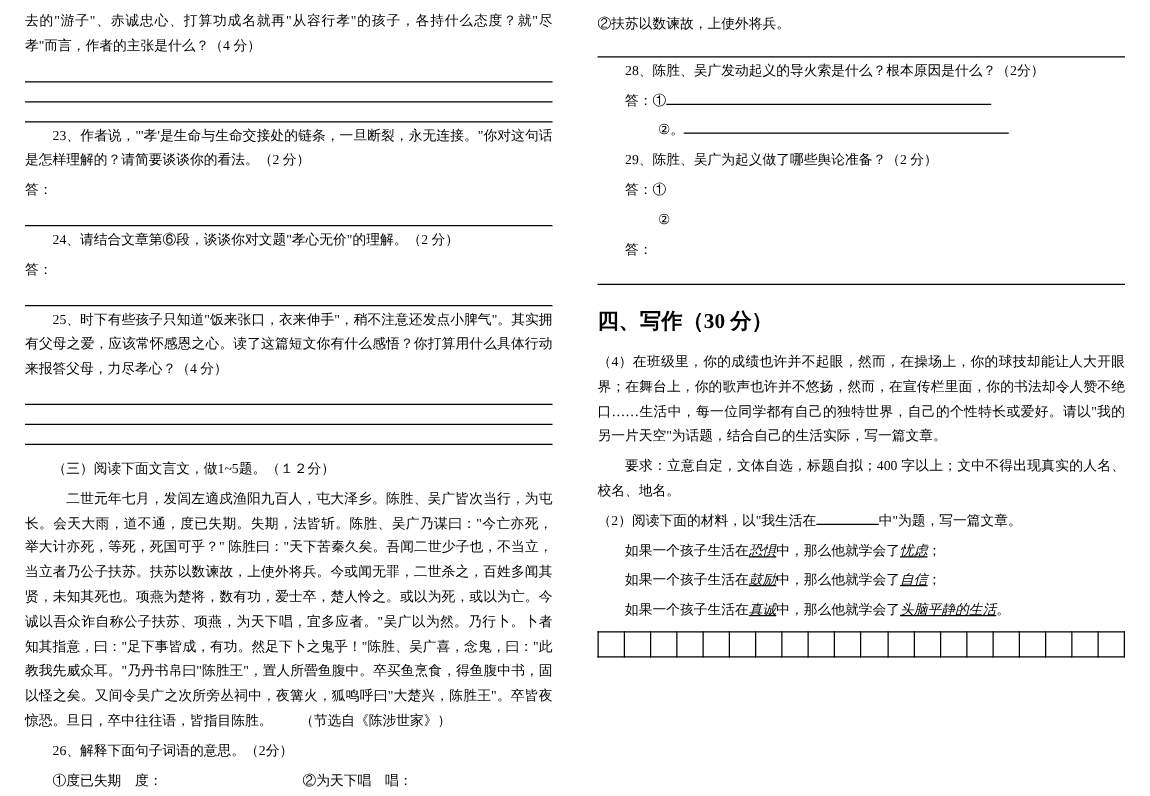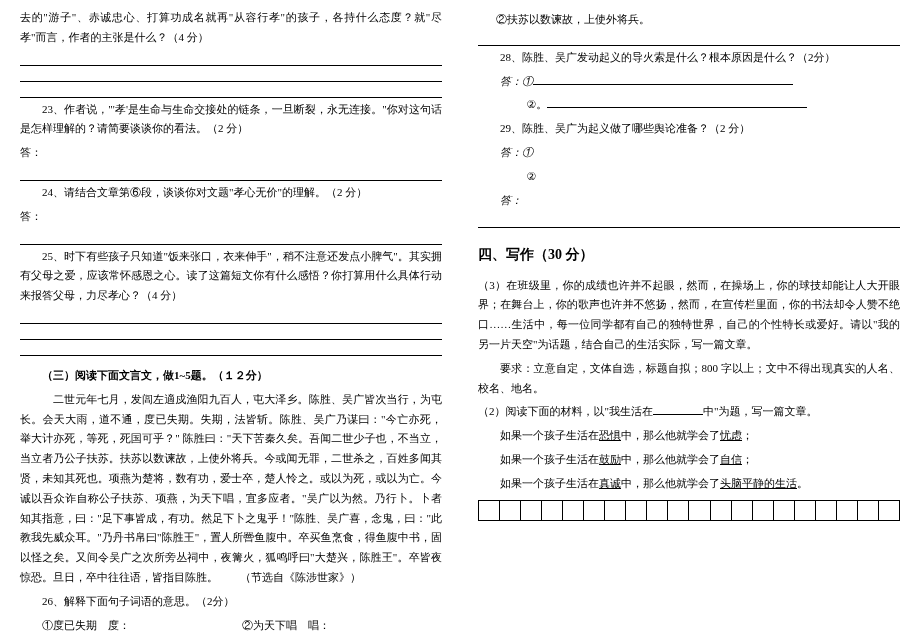--- a/index.html
+++ b/index.html
@@ -29,46 +29,46 @@
   }
   .answer-line {
     display: inline-block;
     border-bottom: 1px solid #000;
     min-width: 60px;
     height: 12px;
     vertical-align: baseline;
   }
   .section-title {
     font-weight: bold;
-    font-size: 14px;
+    font-size: 17px;
     margin: 14px 0 8px 0;
   }
   .sub-title {
-    font-weight: bold;
+    font-weight: normal;
     margin: 10px 0 4px 0;
   }
   .q-row { margin: 2px 0 2px 2em; }
   .q-pair {
     display: flex;
     margin: 2px 0 2px 2em;
     align-items: flex-end;
   }
   .q-pair > span { flex: 1; }
   .grid {
     border-collapse: collapse;
     width: 100%;
     margin-top: 6px;
   }
   .grid td {
     border: 1px solid #000;
     width: 20px;
     height: 20px;
   }
-  .u { text-decoration: underline; }
-  .ans-prefix { margin-left: 2em; font-style: italic; }
+  .u { text-decoration: underline; font-style: italic; }
+  .ans-prefix { margin-left: 2em; }
 </style>
 </head>
 <body>
 
 <div class="col col-left">
 
   <div class="para">去的"游子"、赤诚忠心、打算功成名就再"从容行孝"的孩子，各持什么态度？就"尽孝"而言，作者的主张是什么？（4 分）</div>
   <div class="blank-line"></div>
   <div class="blank-line"></div>
   <div class="blank-line"></div>
@@ -92,41 +92,41 @@
   <div class="para indent">26、解释下面句子词语的意思。（2分）</div>
   <div class="q-pair">
     <span>①度已失期 度：</span>
     <span>②为天下唱 唱：</span>
   </div>
 
 </div>
 
 <div class="col col-right">
 
-  <div class="q-row" style="margin-left:18px">②扶苏以数谏故，上使外将兵。</div>
+  <div class="q-row" style="margin-left:0">②扶苏以数谏故，上使外将兵。</div>
   <div class="blank-line"></div>
 
   <div class="para indent">28、陈胜、吴广发动起义的导火索是什么？根本原因是什么？（2分）</div>
   <div class="para ans-prefix">
     <span>答：①</span><span class="answer-line" style="min-width:260px"></span>
   </div>
   <div class="para" style="margin-left:4.4em">
     <span>②。</span><span class="answer-line" style="min-width:260px"></span>
   </div>
 
   <div class="para indent">29、陈胜、吴广为起义做了哪些舆论准备？（2 分）</div>
   <div class="para ans-prefix">答：①</div>
   <div class="para" style="margin-left:4.4em">②</div>
 
   <div class="para ans-prefix">答：</div>
   <div class="blank-line"></div>
 
   <div class="section-title">四、写作（30 分）</div>
-  <div class="para">（3）在班级里，你的成绩也许并不起眼，然而，在操场上，你的球技却能让人大开眼界；在舞台上，你的歌声也许并不悠扬，然而，在宣传栏里面，你的书法却令人赞不绝口……生活中，每一位同学都有自己的独特世界，自己的个性特长或爱好。请以"我的另一片天空"为话题，结合自己的生活实际，写一篇文章。</div>
-  <div class="para indent">要求：立意自定，文体自选，标题自拟；800 字以上；文中不得出现真实的人名、校名、地名。</div>
+  <div class="para">（4）在班级里，你的成绩也许并不起眼，然而，在操场上，你的球技却能让人大开眼界；在舞台上，你的歌声也许并不悠扬，然而，在宣传栏里面，你的书法却令人赞不绝口……生活中，每一位同学都有自己的独特世界，自己的个性特长或爱好。请以"我的另一片天空"为话题，结合自己的生活实际，写一篇文章。</div>
+  <div class="para indent">要求：立意自定，文体自选，标题自拟；400 字以上；文中不得出现真实的人名、校名、地名。</div>
 
   <div class="para">
     <span>（2）阅读下面的材料，以"我生活在</span><span class="answer-line" style="min-width:50px"></span><span>中"为题，写一篇文章。</span>
   </div>
 
   <div class="para indent">
     <span>如果一个孩子生活在</span><span class="u">恐惧</span><span>中，那么他就学会了</span><span class="u">忧虑</span><span>；</span>
   </div>
   <div class="para indent">
     <span>如果一个孩子生活在</span><span class="u">鼓励</span><span>中，那么他就学会了</span><span class="u">自信</span><span>；</span>

